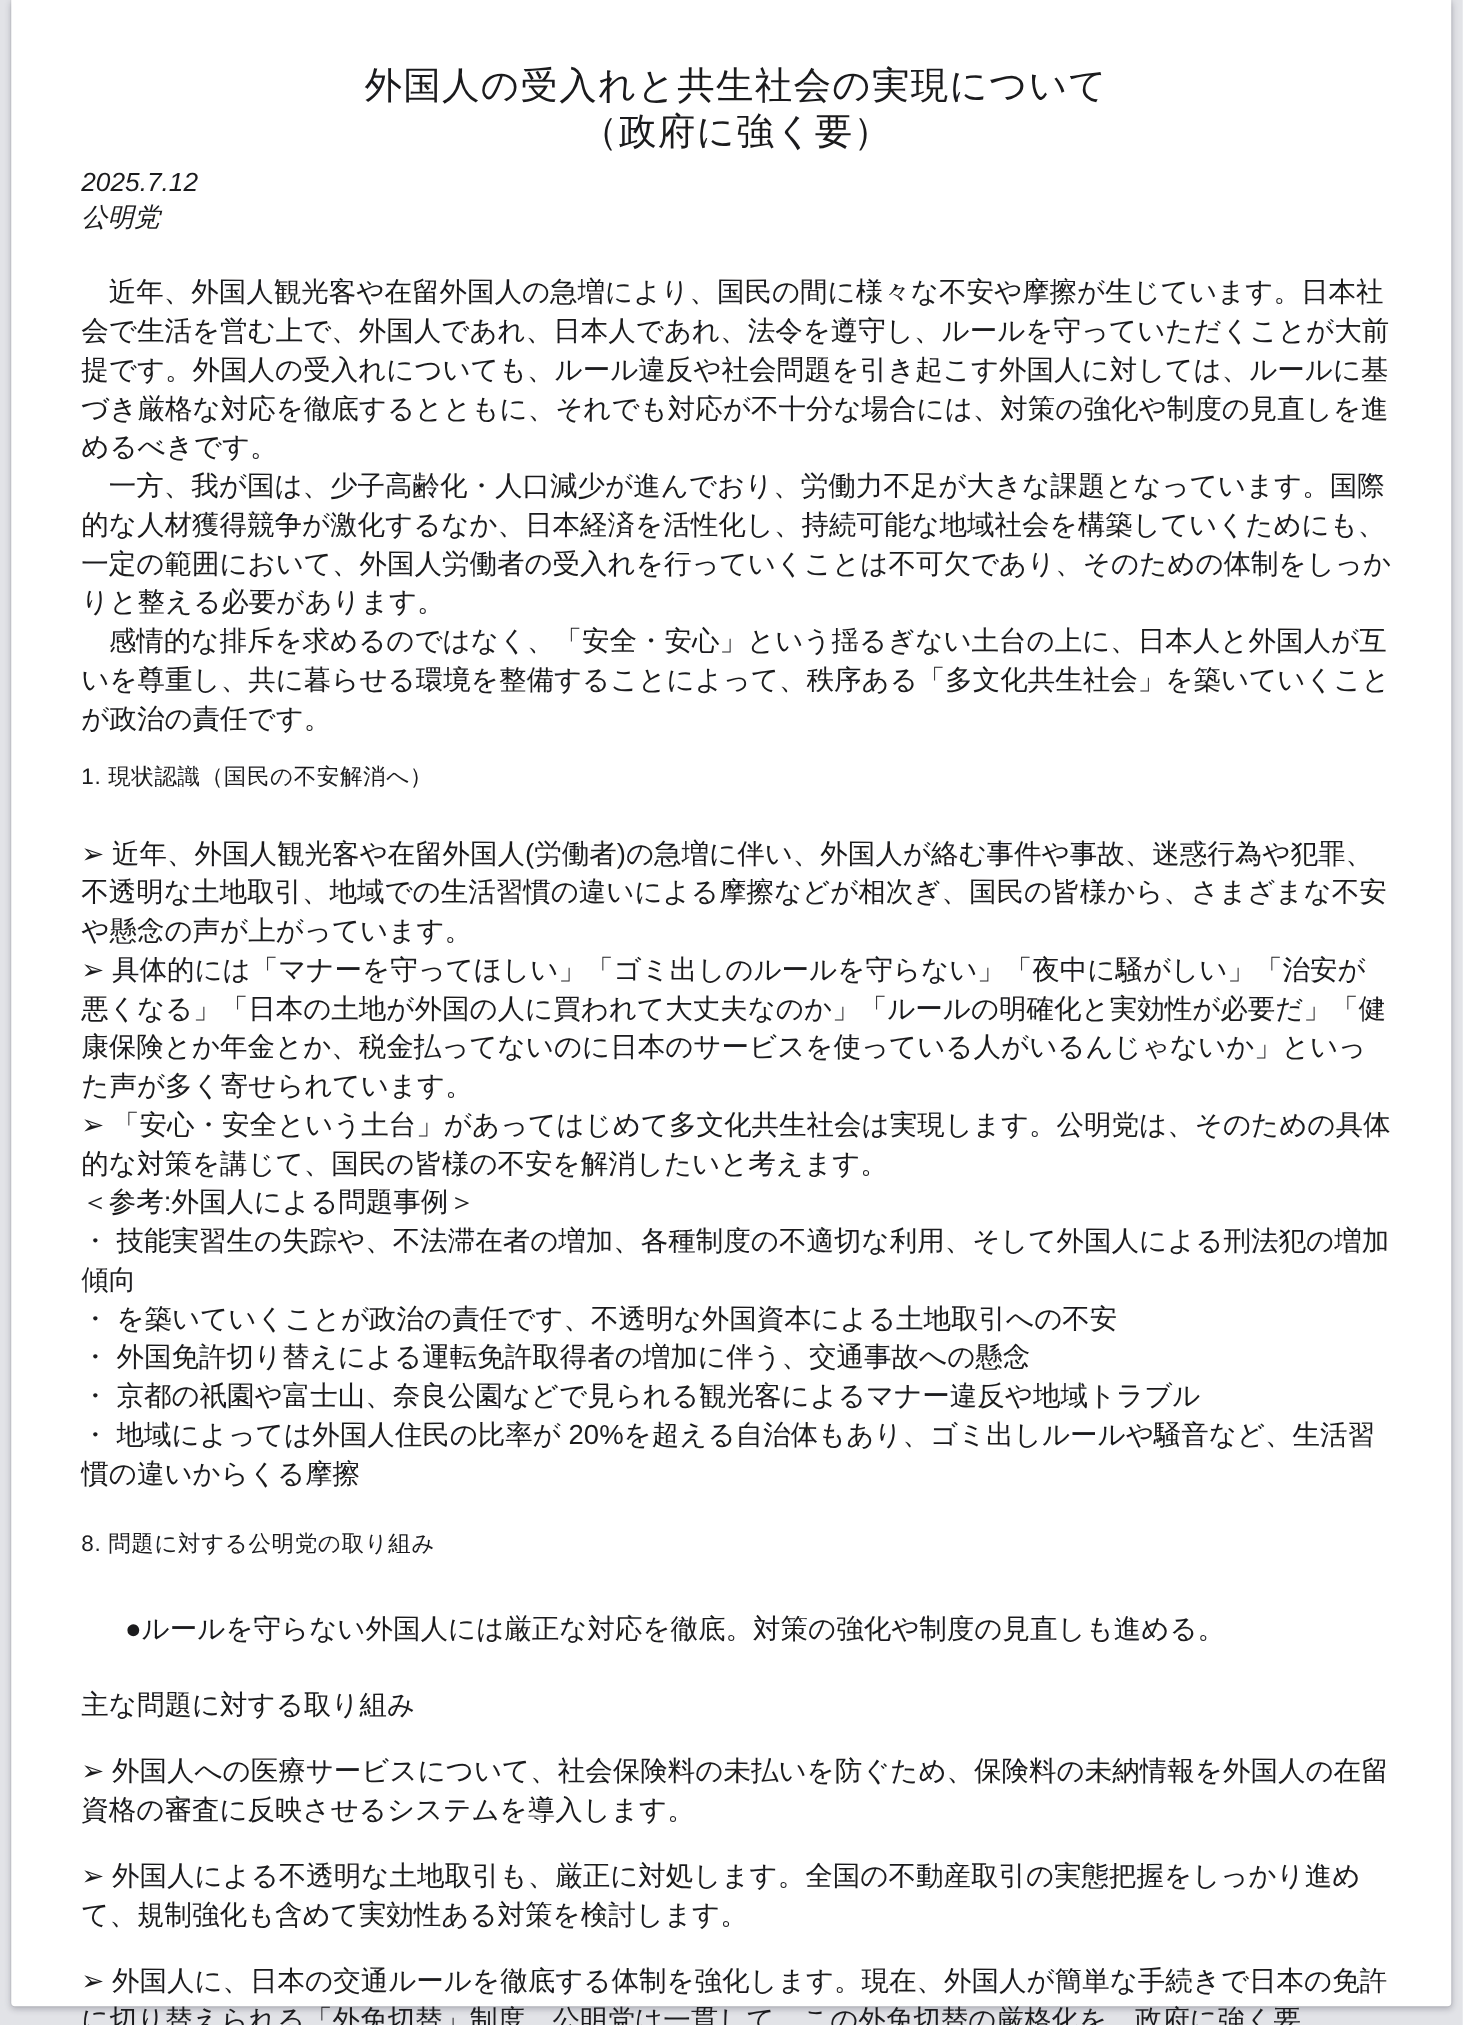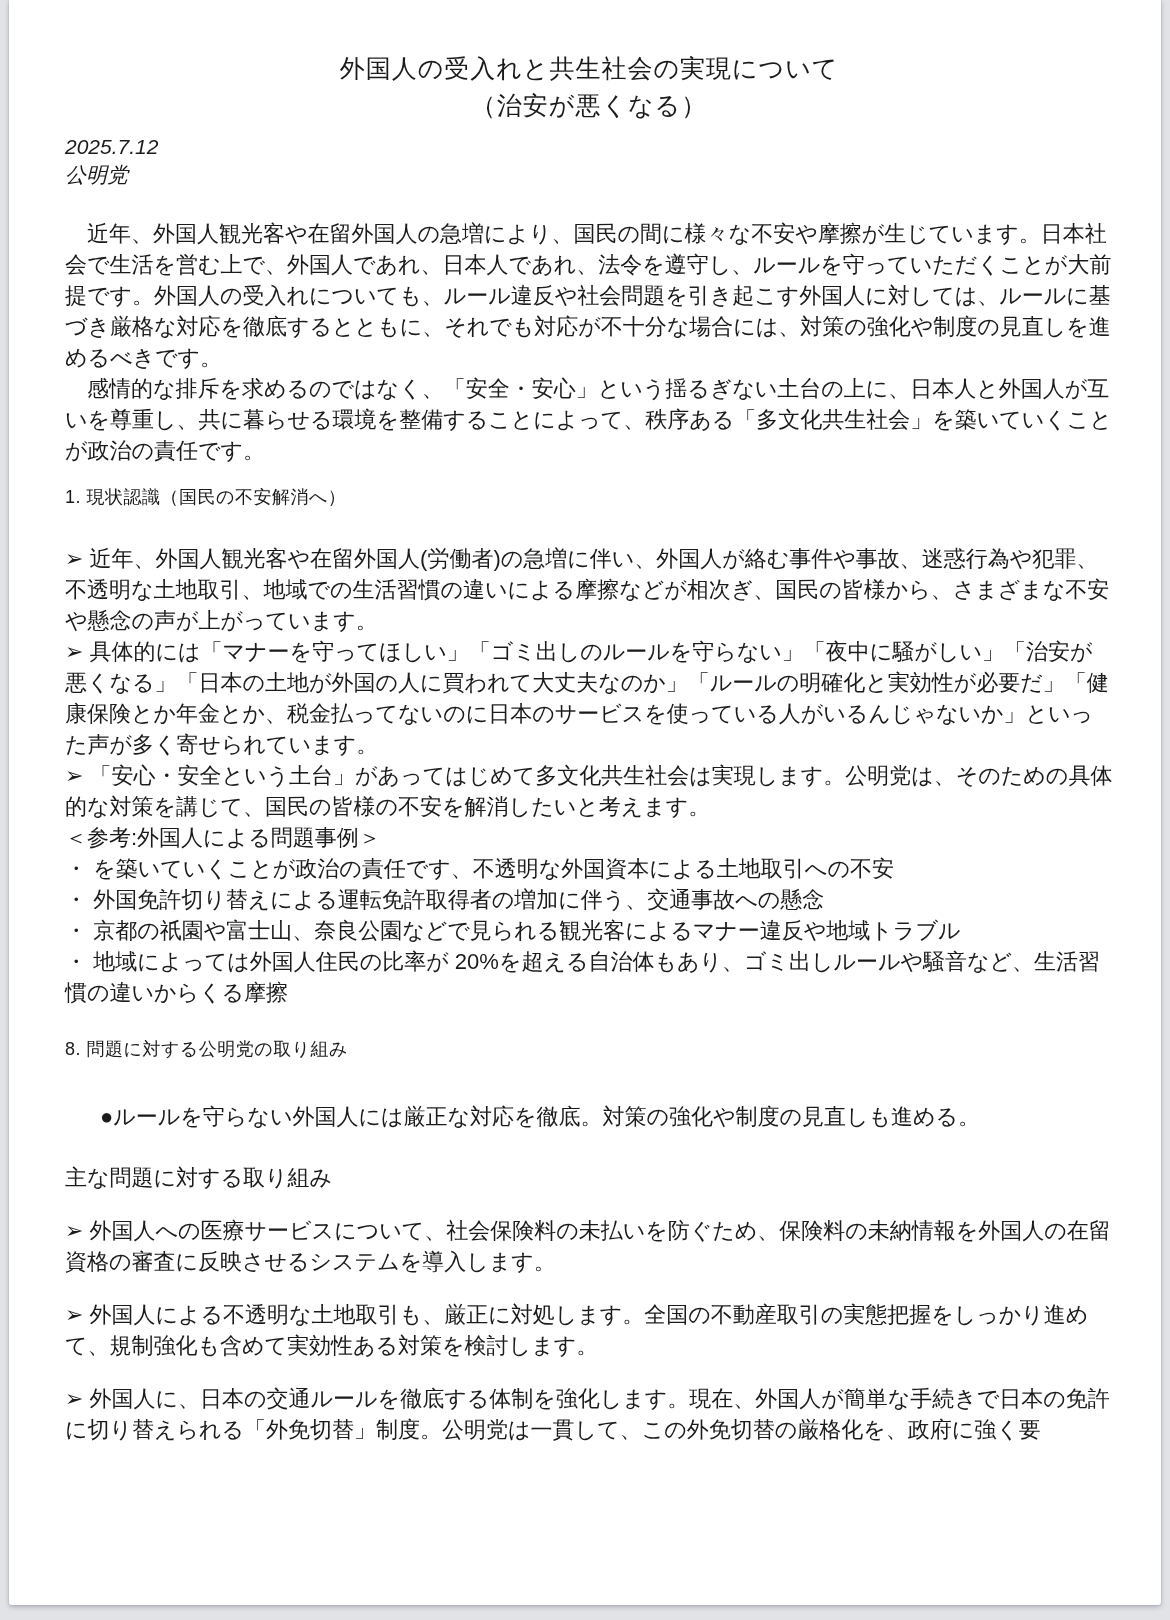--- a/index.html
+++ b/index.html
@@ -17,21 +17,21 @@
     top: 0;
     width: 1152px;
     height: 1605px;
     background: #ffffff;
     box-shadow: 0 2px 5px rgba(40,40,60,0.28), 0 0 0 1px rgba(0,0,0,0.04);
     border-radius: 0 0 3px 3px;
     box-sizing: border-box;
     padding: 50px 48px 0 56px;
     color: #1b1b1d;
   }
-  .doc-title { text-align: center; font-size: 25px; line-height: 37px; font-weight: 500; letter-spacing: 1px; }
+  .doc-title { text-align: center; font-size: 30px; line-height: 37px; font-weight: 500; letter-spacing: 1px; }
   .date-block { text-align: left; font-size: 21px; line-height: 28px; margin-top: 9px; padding-right: 14px; font-style: italic; }
   .body-text { font-size: 22px; line-height: 31px; }
   .intro { margin-top: 29px; }
   .intro p { margin: 0; text-indent: 1em; }
   .sec-heading { font-size: 18px; font-weight: normal; line-height: 31px; margin: 0; letter-spacing: 0.5px; }
   .h1-heading { margin-top: 16px; }
   .h2-heading { margin-top: 26px; }
   .list { margin-top: 30px; }
   .list p, .ref p { margin: 0; }
   .ref { margin-top: 0; }
@@ -40,43 +40,45 @@
   .s2-list { margin-top: 0; }
   .marker { display: inline; }
 </style>
 </head>
 <body>
 
 <div class="page">
 
   <div class="doc-title">
     <div>外国人の受入れと共生社会の実現について</div>
-    <div>（治安が悪くなる）</div>
+    <div>（政府に強く要）</div>
   </div>
 
   <div class="date-block">
     <div>2025.7.12</div>
     <div>公明党</div>
   </div>
 
   <div class="body-text intro">
     <p>近年、外国人観光客や在留外国人の急増により、国民の間に様々な不安や摩擦が生じています。日本社会で生活を営む上で、外国人であれ、日本人であれ、法令を遵守し、ルールを守っていただくことが大前提です。外国人の受入れについても、ルール違反や社会問題を引き起こす外国人に対しては、ルールに基づき厳格な対応を徹底するとともに、それでも対応が不十分な場合には、対策の強化や制度の見直しを進めるべきです。</p>
+    <p>一方、我が国は、少子高齢化・人口減少が進んでおり、労働力不足が大きな課題となっています。国際的な人材獲得競争が激化するなか、日本経済を活性化し、持続可能な地域社会を構築していくためにも、一定の範囲において、外国人労働者の受入れを行っていくことは不可欠であり、そのための体制をしっかりと整える必要があります。</p>
     <p>感情的な排斥を求めるのではなく、「安全・安心」という揺るぎない土台の上に、日本人と外国人が互いを尊重し、共に暮らせる環境を整備することによって、秩序ある「多文化共生社会」を築いていくことが政治の責任です。</p>
   </div>
 
   <h2 class="sec-heading h1-heading">1. 現状認識（国民の不安解消へ）</h2>
 
   <div class="body-text list">
     <p><span class="marker">➢ </span><span>近年、外国人観光客や在留外国人(労働者)の急増に伴い、外国人が絡む事件や事故、迷惑行為や犯罪、不透明な土地取引、地域での生活習慣の違いによる摩擦などが相次ぎ、国民の皆様から、さまざまな不安や懸念の声が上がっています。</span></p>
     <p><span class="marker">➢ </span><span>具体的には「マナーを守ってほしい」「ゴミ出しのルールを守らない」「夜中に騒がしい」「治安が悪くなる」「日本の土地が外国の人に買われて大丈夫なのか」「ルールの明確化と実効性が必要だ」「健康保険とか年金とか、税金払ってないのに日本のサービスを使っている人がいるんじゃないか」といった声が多く寄せられています。</span></p>
     <p><span class="marker">➢ </span><span>「安心・安全という土台」があってはじめて多文化共生社会は実現します。公明党は、そのための具体的な対策を講じて、国民の皆様の不安を解消したいと考えます。</span></p>
   </div>
 
   <div class="body-text ref">
     <p>＜参考:外国人による問題事例＞</p>
+    <p><span class="marker">・ </span><span>技能実習生の失踪や、不法滞在者の増加、各種制度の不適切な利用、そして外国人による刑法犯の増加傾向</span></p>
     <p><span class="marker">・ </span><span>を築いていくことが政治の責任です、不透明な外国資本による土地取引への不安</span></p>
     <p><span class="marker">・ </span><span>外国免許切り替えによる運転免許取得者の増加に伴う、交通事故への懸念</span></p>
     <p><span class="marker">・ </span><span>京都の祇園や富士山、奈良公園などで見られる観光客によるマナー違反や地域トラブル</span></p>
     <p><span class="marker">・ </span><span>地域によっては外国人住民の比率が 20%を超える自治体もあり、ゴミ出しルールや騒音など、生活習慣の違いからくる摩擦</span></p>
   </div>
 
   <h2 class="sec-heading h2-heading">8. 問題に対する公明党の取り組み</h2>
 
   <p class="body-text highlight"><span class="marker">●</span><span>ルールを守らない外国人には厳正な対応を徹底。対策の強化や制度の見直しも進める。</span></p>
 

